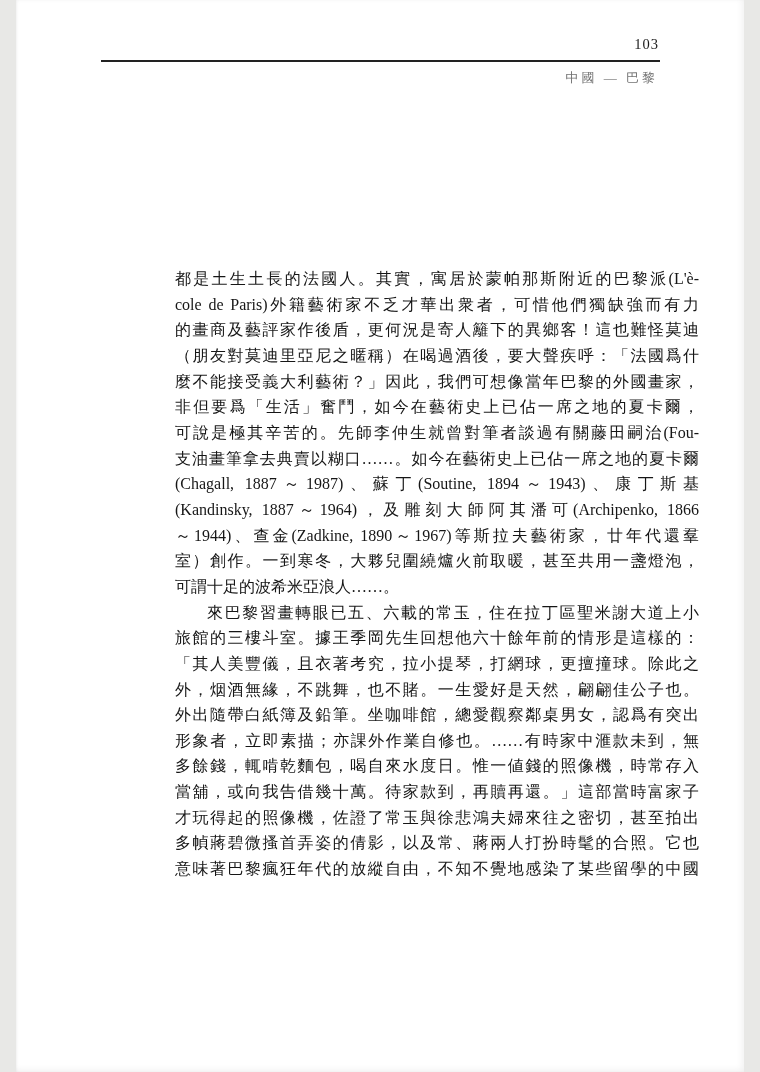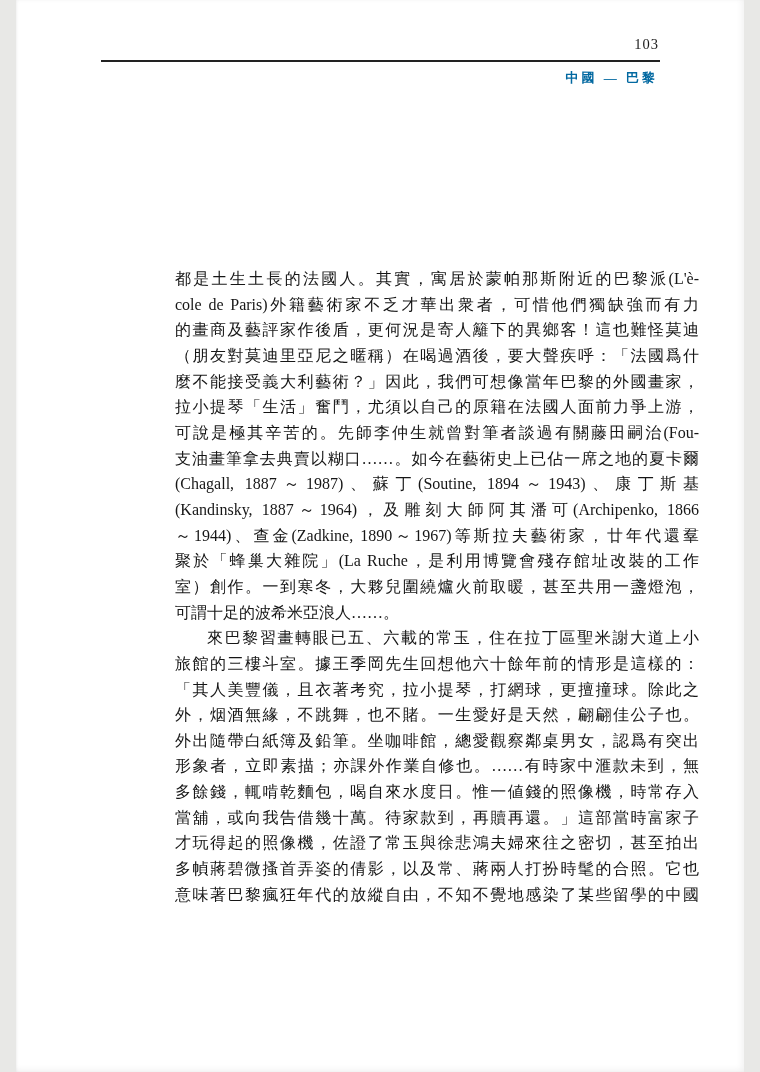--- a/index.html
+++ b/index.html
@@ -31,23 +31,23 @@
     left: 85px;
     right: 84px;
     height: 1.5px;
     background: #222222;
   }
   .running-head {
     position: absolute;
     top: 69px;
     right: 86px;
     font-size: 13px;
-    font-weight: bold;
+    font-weight: normal;
     letter-spacing: 3px;
-    color: #0369a1;
+    color: #737373;
   }
   .body-text {
     position: absolute;
     left: 159px;
     top: 266px;
     width: 524px;
     font-size: 16px;
     line-height: 25.65px;
     color: #161616;
     text-justify: inter-ideograph;
@@ -74,27 +74,26 @@
   <div class="running-head">中國 — 巴黎</div>
 
   <div class="body-text">
 
     <div class="para">
       <div class="line">都是土生土長的法國人。其實，寓居於蒙帕那斯附近的巴黎派(L'è-</div>
       <div class="line">cole de Paris)外籍藝術家不乏才華出衆者，可惜他們獨缺強而有力</div>
       <div class="line">的畫商及藝評家作後盾，更何況是寄人籬下的異鄉客！這也難怪莫迪</div>
       <div class="line">（朋友對莫迪里亞尼之暱稱）在喝過酒後，要大聲疾呼：「法國爲什</div>
       <div class="line">麼不能接受義大利藝術？」因此，我們可想像當年巴黎的外國畫家，</div>
-      <div class="line">拉小提琴「生活」奮鬥，尤須以自己的原籍在法國人面前力爭上游，</div>
+      <div class="line">非但要爲「生活」奮鬥，如今在藝術史上已佔一席之地的夏卡爾，</div>
       <div class="line">可說是極其辛苦的。先師李仲生就曾對筆者談過有關藤田嗣治(Fou-</div>
       <div class="line">支油畫筆拿去典賣以糊口……。如今在藝術史上已佔一席之地的夏卡爾</div>
       <div class="line">(Chagall, 1887～1987)、蘇丁(Soutine, 1894～1943)、康丁斯基</div>
       <div class="line">(Kandinsky, 1887～1964)，及雕刻大師阿其潘可(Archipenko, 1866</div>
       <div class="line">～1944)、查金(Zadkine, 1890～1967)等斯拉夫藝術家，廿年代還羣</div>
-      <div class="line">聚於「蜂巢大雜院」(La Ruche，是利用博覽會殘存館址改裝的工作</div>
       <div class="line">室）創作。一到寒冬，大夥兒圍繞爐火前取暖，甚至共用一盞燈泡，</div>
       <div class="line short">可謂十足的波希米亞浪人……。</div>
     </div>
 
     <div class="para">
       <div class="line indent">來巴黎習畫轉眼已五、六載的常玉，住在拉丁區聖米謝大道上小</div>
       <div class="line">旅館的三樓斗室。據王季岡先生回想他六十餘年前的情形是這樣的：</div>
       <div class="line">「其人美豐儀，且衣著考究，拉小提琴，打網球，更擅撞球。除此之</div>
       <div class="line">外，烟酒無緣，不跳舞，也不賭。一生愛好是天然，翩翩佳公子也。</div>
       <div class="line">外出隨帶白紙簿及鉛筆。坐咖啡館，總愛觀察鄰桌男女，認爲有突出</div>

